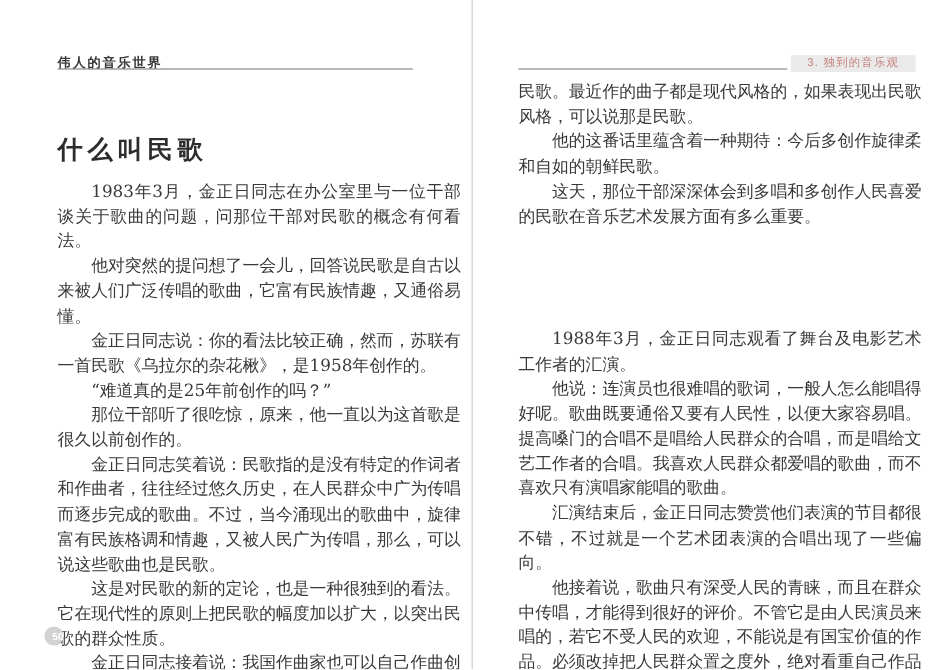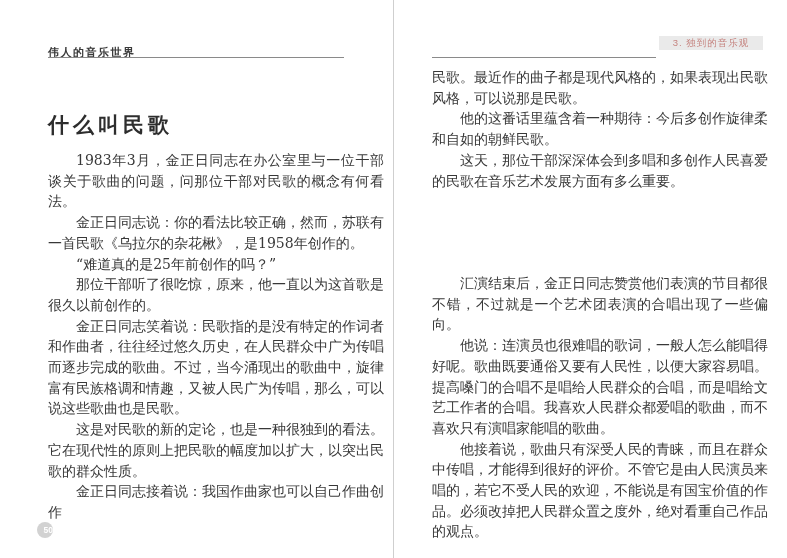--- a/index.html
+++ b/index.html
@@ -15,21 +15,21 @@
   .page-right{left:432px;}
 
   .running-header{
     position:absolute;left:0;top:45px;font-family:"Liberation Sans", sans-serif;
     font-weight:bold;font-size:11px;color:#3a3a3a;letter-spacing:1.5px;text-align:right;
   }
   .header-rule{position:absolute;left:0;top:57px;height:1px;background:#8a8a8a;}
   .header-rule.left{width:296px;}
   .header-rule.right{width:224px;}
   .chapter-tag{
-    position:absolute;left:227px;top:36px;width:104px;height:14px;
+    position:absolute;left:227px;top:46px;width:104px;height:14px;
     background:#eaeaea;font-family:"Liberation Sans", sans-serif;
     font-size:9.5px;line-height:14px;text-align:center;color:#c5837f;letter-spacing:1px;
   }
 
   .chapter-title{
     position:absolute;left:0;width:336px;text-align:left;
     font-size:21px;font-weight:bold;color:#2d2d2d;letter-spacing:4px;
   }
   .title-left{top:111px;}
   .title-right{top:225px;}
@@ -60,20 +60,21 @@
   <div class="divider"></div>
 
   <div class="page page-left">
     <div class="running-header">伟人的音乐世界</div>
     <div class="header-rule left"></div>
 
     <div class="chapter-title title-left">什么叫民歌</div>
 
     <div class="body-block body-left">
       <p>1983年3月，金正日同志在办公室里与一位干部谈关于歌曲的问题，问那位干部对民歌的概念有何看法。</p>
+      <p>他对突然的提问想了一会儿，回答说民歌是自古以来被人们广泛传唱的歌曲，它富有民族情趣，又通俗易懂。</p>
       <p>金正日同志说：你的看法比较正确，然而，苏联有一首民歌《乌拉尔的杂花楸》，是1958年创作的。</p>
       <p>“难道真的是25年前创作的吗？”</p>
       <p>那位干部听了很吃惊，原来，他一直以为这首歌是很久以前创作的。</p>
       <p>金正日同志笑着说：民歌指的是没有特定的作词者和作曲者，往往经过悠久历史，在人民群众中广为传唱而逐步完成的歌曲。不过，当今涌现出的歌曲中，旋律富有民族格调和情趣，又被人民广为传唱，那么，可以说这些歌曲也是民歌。</p>
       <p>这是对民歌的新的定论，也是一种很独到的看法。它在现代性的原则上把民歌的幅度加以扩大，以突出民歌的群众性质。</p>
       <p>金正日同志接着说：我国作曲家也可以自己作曲创作</p>
     </div>
   </div>
 
   <div class="page page-right">
@@ -81,22 +82,23 @@
     <div class="chapter-tag">3. 独到的音乐观</div>
 
     <div class="body-block body-right-1">
       <p class="no-indent">民歌。最近作的曲子都是现代风格的，如果表现出民歌风格，可以说那是民歌。</p>
       <p>他的这番话里蕴含着一种期待：今后多创作旋律柔和自如的朝鲜民歌。</p>
       <p>这天，那位干部深深体会到多唱和多创作人民喜爱的民歌在音乐艺术发展方面有多么重要。</p>
     </div>
 
 
     <div class="body-block body-right-2">
+      <p>1988年3月，金正日同志观看了舞台及电影艺术工作者的汇演。</p>
+      <p>他说：连演员也很难唱的歌词，一般人怎么能唱得好呢。歌曲既要通俗又要有人民性，以便大家容易唱。提高嗓门的合唱不是唱给人民群众的合唱，而是唱给文艺工作者的合唱。我喜欢人民群众都爱唱的歌曲，而不喜欢只有演唱家能唱的歌曲。</p>
       <p>汇演结束后，金正日同志赞赏他们表演的节目都很不错，不过就是一个艺术团表演的合唱出现了一些偏向。</p>
-      <p>他说：连演员也很难唱的歌词，一般人怎么能唱得好呢。歌曲既要通俗又要有人民性，以便大家容易唱。提高嗓门的合唱不是唱给人民群众的合唱，而是唱给文艺工作者的合唱。我喜欢人民群众都爱唱的歌曲，而不喜欢只有演唱家能唱的歌曲。</p>
       <p>他接着说，歌曲只有深受人民的青睐，而且在群众中传唱，才能得到很好的评价。不管它是由人民演员来唱的，若它不受人民的欢迎，不能说是有国宝价值的作品。必须改掉把人民群众置之度外，绝对看重自己作品的观点。</p>
     </div>
   </div>
 
   <div class="page-num left">50</div>
   <div class="page-num right">51</div>
 
 </div>
 
 </body></html>

